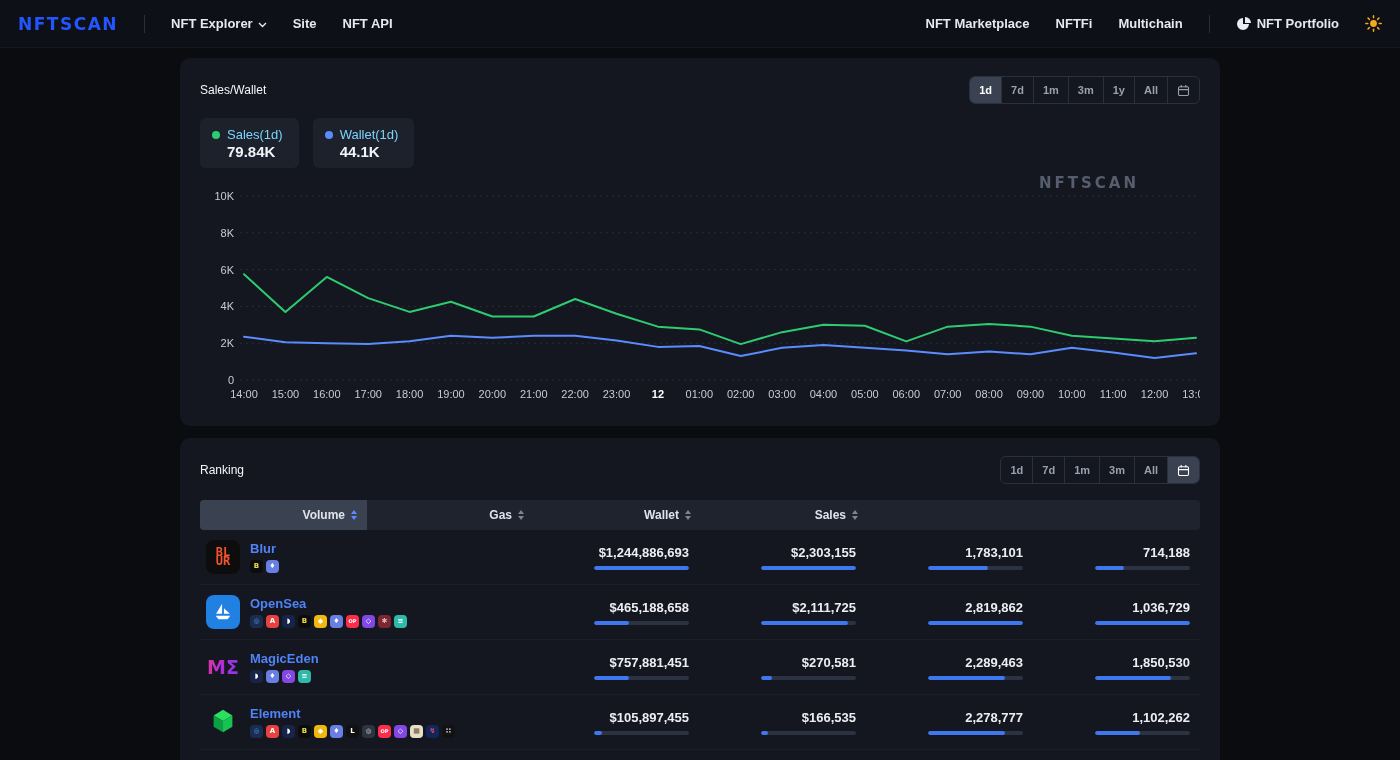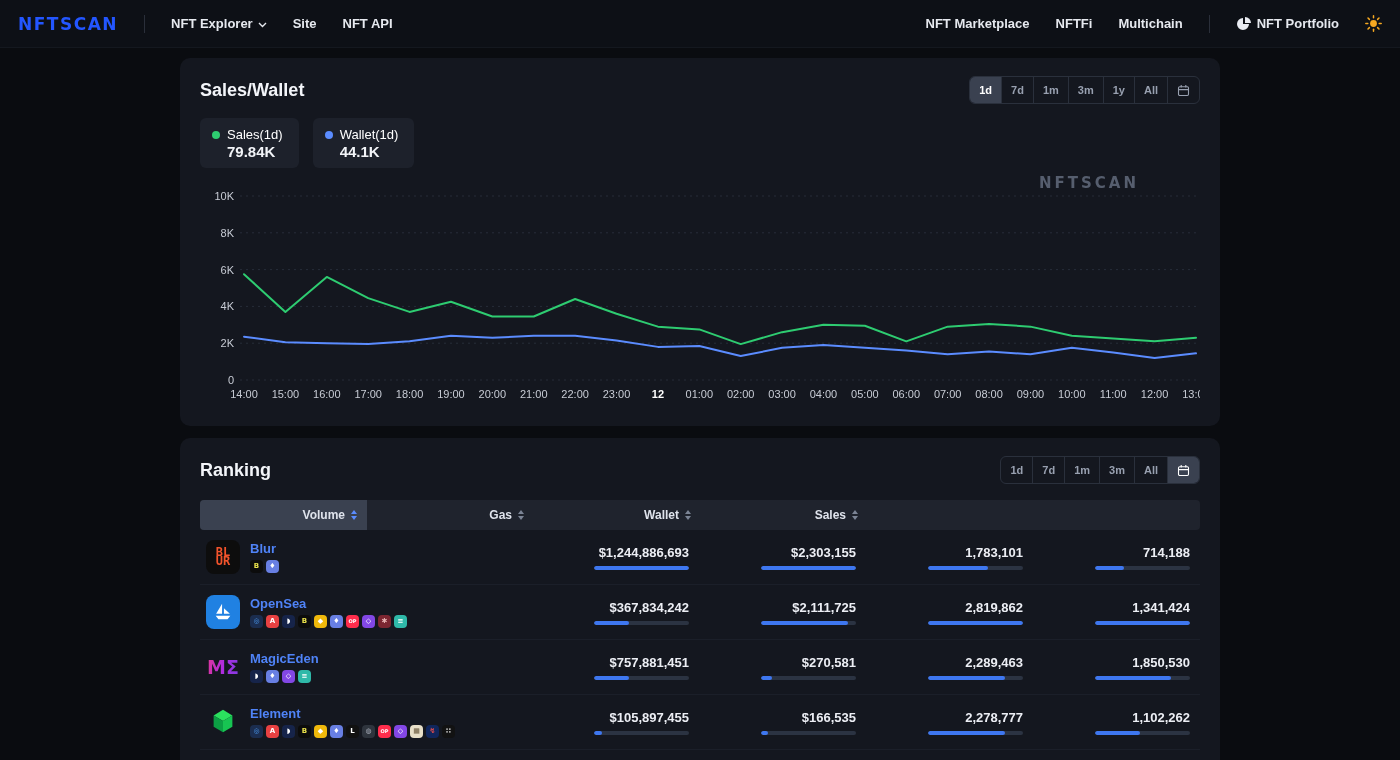--- a/index.html
+++ b/index.html
@@ -31,36 +31,36 @@
   .chev { margin-top:2px; }
   .sun-btn { cursor:pointer; display:flex; }
   
   .container { width:1040px; margin:10px auto 0; }
   .card {
     background:#14171f; border-radius:10px; padding:18px 20px;
   }
   .card + .card { margin-top:12px; }
   #ranking-card { height:420px; }
   .card-head { display:flex; align-items:center; justify-content:space-between; }
-  .card-title { font-size:18px; font-weight:700; color:#f3f5f9; }
+  .card-title { font-size:12px; font-weight:400; color:#f3f5f9; }
   
   .seg { display:flex; border:1px solid #2a303c; border-radius:6px; overflow:hidden; }
   .seg-btn {
     min-width:30px; padding:0 9px; height:26px;
     display:flex; align-items:center; justify-content:center;
     font-size:11px; font-weight:600; color:#98a0b0;
     background:transparent; border:none; border-left:1px solid #2a303c; cursor:pointer;
     font-family:inherit;
   }
   .seg-btn:first-child { border-left:none; }
   .seg-btn.active { background:#3a4150; color:#fff; }
   
   .legend-row { display:flex; gap:14px; margin-top:14px; }
   .chip { background:#1d212b; border-radius:6px; padding:9px 16px 8px 12px; cursor:pointer; }
-  .chip-l1 { display:flex; align-items:center; gap:7px; font-size:13px; color:#ffffff; }
+  .chip-l1 { display:flex; align-items:center; gap:7px; font-size:13px; color:#7dd3fc; }
   .legend-dot { width:8px; height:8px; border-radius:50%; }
   .chip-val { margin-left:15px; margin-top:1px; font-size:15px; font-weight:700; color:#f2f4f8; }
   
   .chart-wrap { margin-top:6px; position:relative; }
   
   .t-head {
     display:flex; align-items:stretch; height:30px; background:#1f232d;
     border-radius:4px; overflow:hidden; margin-top:16px;
   }
   .col-platform { flex:1; display:flex; align-items:center; padding-left:12px;
@@ -333,39 +333,39 @@
                 <span class="badge" style="background: rgb(240, 185, 11); color: rgb(255, 255, 255);">◆</span>
                 <span class="badge" style="background: rgb(104, 127, 227); color: rgb(255, 255, 255);">♦</span>
                 <span class="badge" style="background: rgb(255, 45, 76); color: rgb(255, 255, 255); font-size: 5px;">OP</span>
                 <span class="badge" style="background: rgb(130, 71, 229); color: rgb(255, 255, 255);">◇</span>
                 <span class="badge" style="background: rgb(124, 38, 49); color: rgb(233, 179, 179);">✱</span>
                 <span class="badge" style="background: rgb(47, 185, 169); color: rgb(255, 255, 255);">≡</span>
               </div>
             </div>
           </div>
           <div class="num-cell">
-            <span class="num-val">$367,834,242</span>
+            <span class="num-val">$465,188,658</span>
             <div class="bar" style="background: rgb(43, 51, 66);">
               <div class="bar-fill" style="background: rgb(62, 119, 240); width: 37.368%;"></div>
             </div>
           </div>
           <div class="num-cell">
             <span class="num-val">$2,111,725</span>
             <div class="bar" style="background: rgb(43, 51, 66);">
               <div class="bar-fill" style="background: rgb(62, 119, 240); width: 91.6884%;"></div>
             </div>
           </div>
           <div class="num-cell">
             <span class="num-val">2,819,862</span>
             <div class="bar" style="background: rgb(43, 51, 66);">
               <div class="bar-fill" style="background: rgb(62, 119, 240); width: 100%;"></div>
             </div>
           </div>
           <div class="num-cell">
-            <span class="num-val">1,341,424</span>
+            <span class="num-val">1,036,729</span>
             <div class="bar" style="background: rgb(43, 51, 66);">
               <div class="bar-fill" style="background: rgb(62, 119, 240); width: 100%;"></div>
             </div>
           </div>
         </div>
         <div class="t-row">
           <div class="p-cell">
             <div class="p-icon icon-me">MƩ</div>
             <div>
               <div class="p-name">MagicEden</div>

